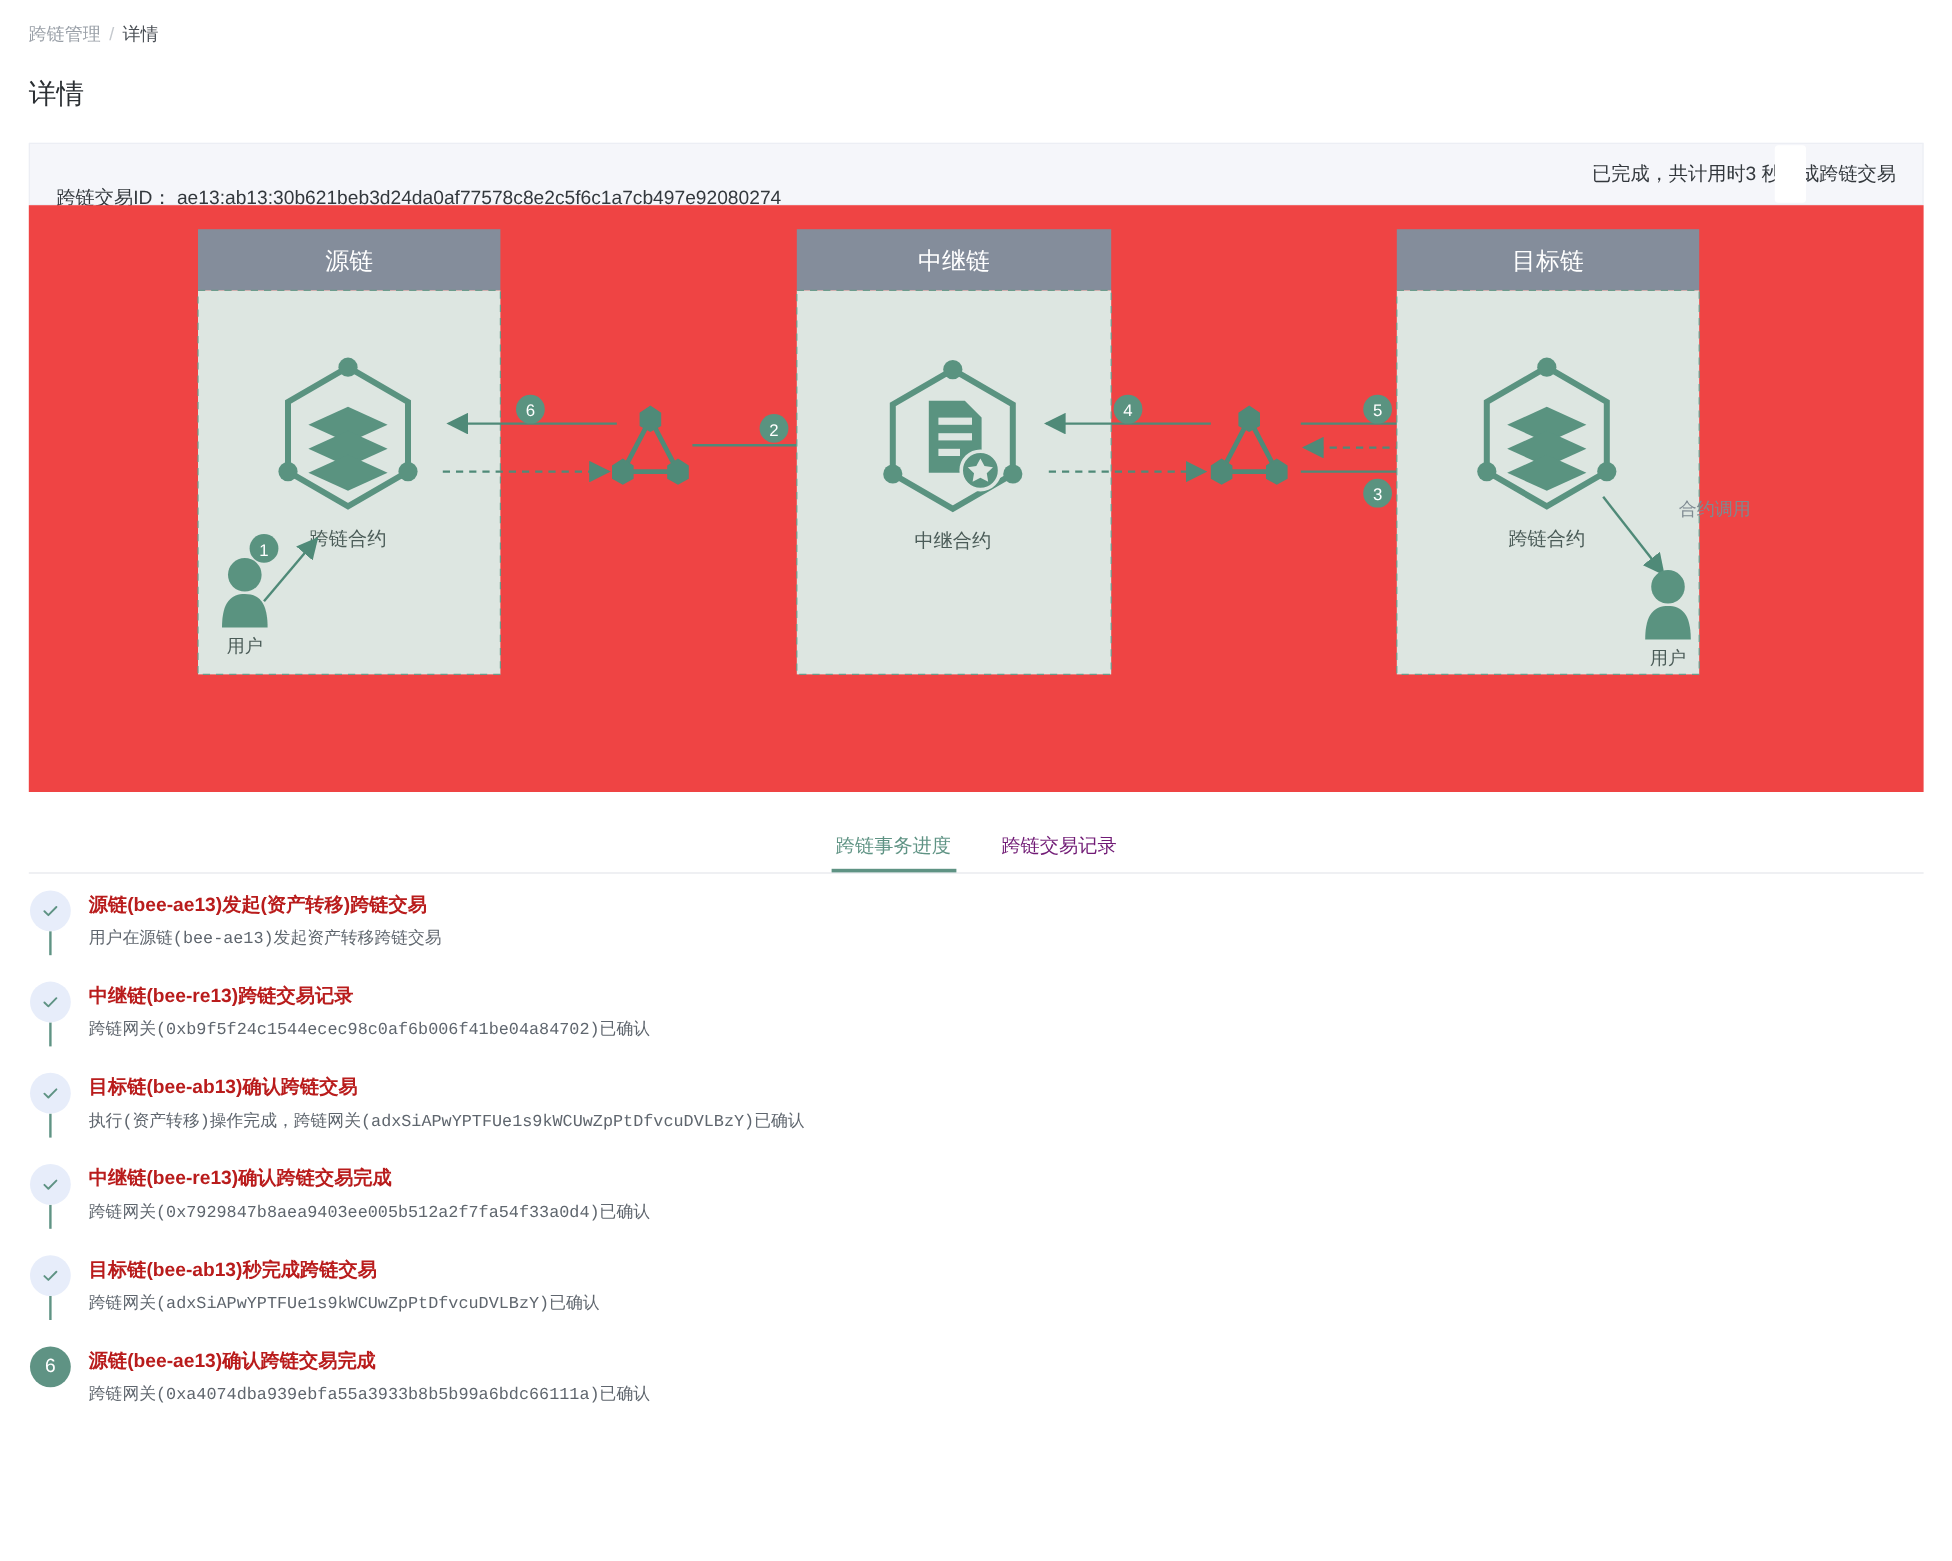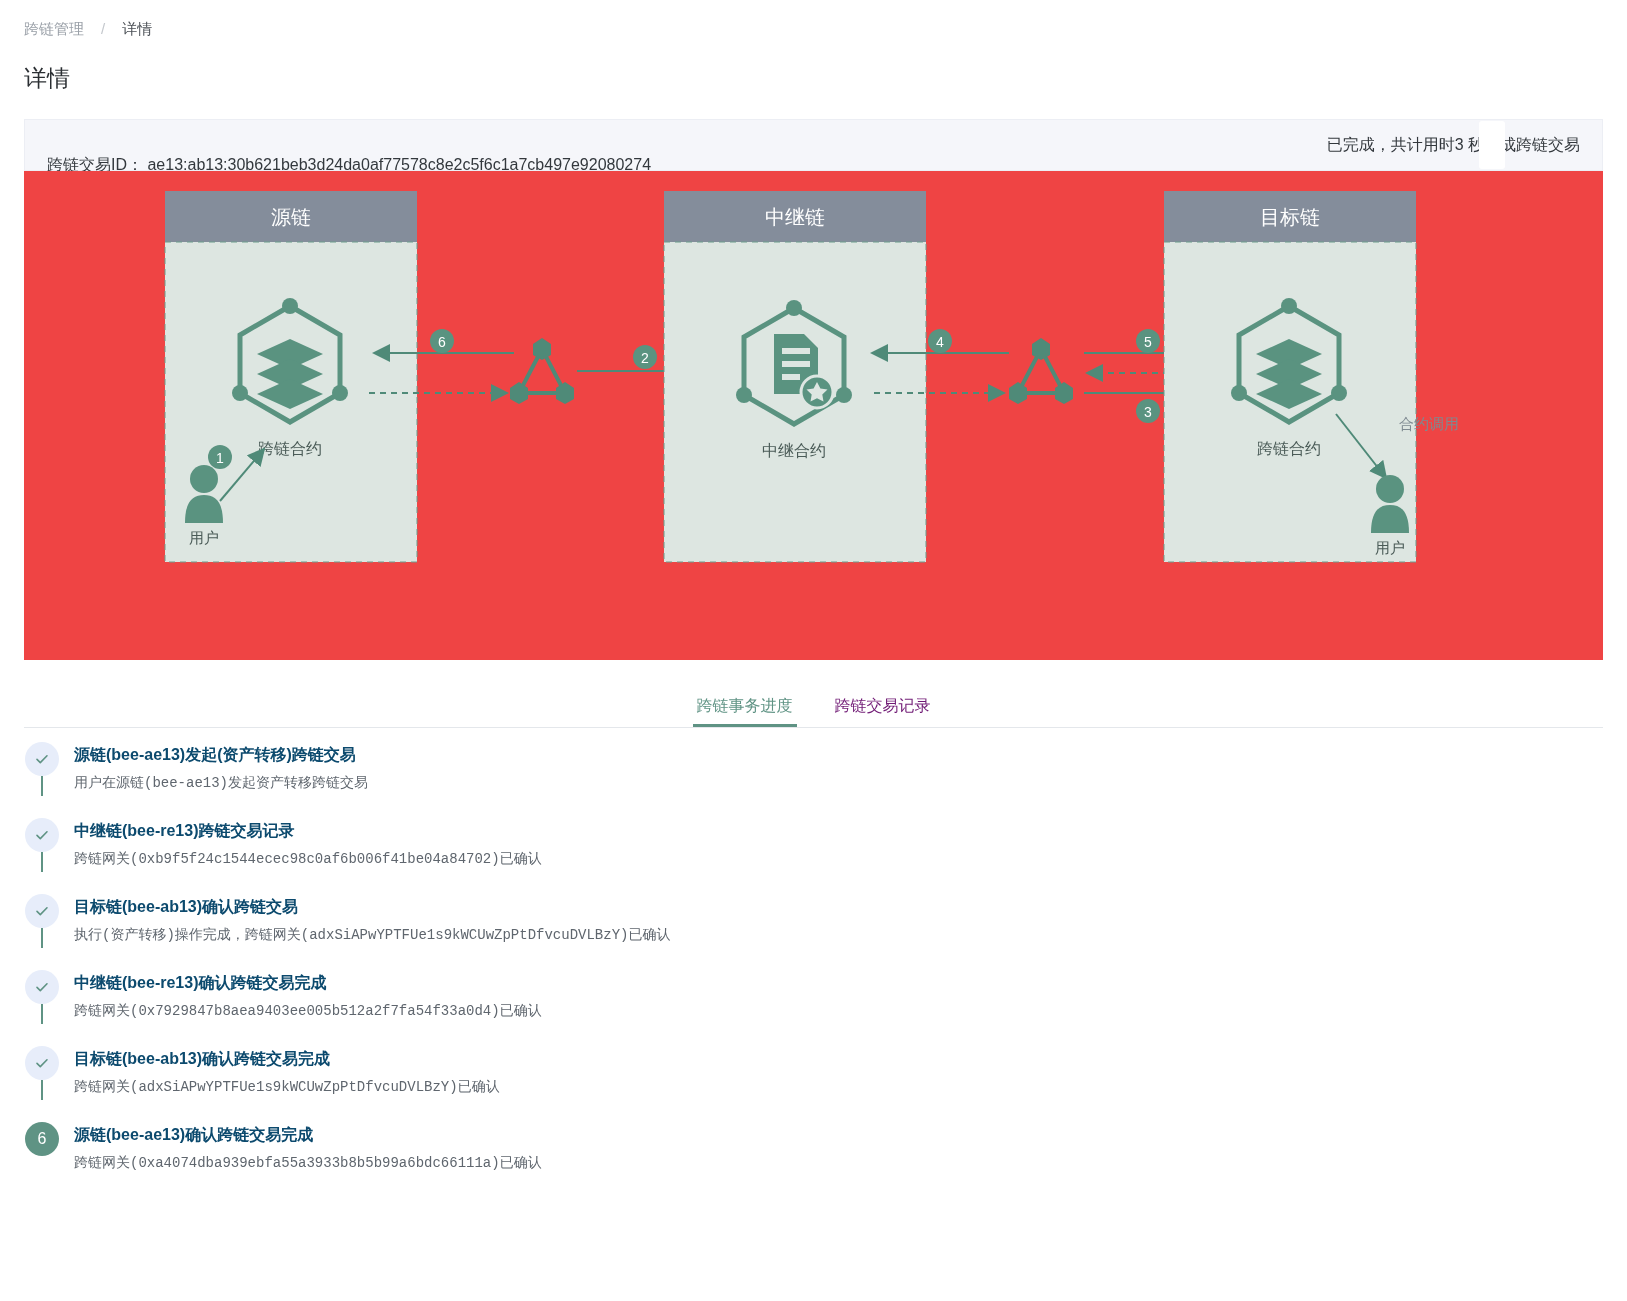--- a/index.html
+++ b/index.html
@@ -13,21 +13,21 @@
     overflow: hidden;
   }
 
   
   .breadcrumb {
     padding: 18px 24px 0 24px;
     font-size: 15px;
     line-height: 22px;
     display: flex;
     align-items: flex-end;
-    gap: 17px;
+    gap: 7px;
   }
   .bc-link { color: #9aa0a8; cursor: pointer; }
   .bc-sep { color: #c4c8cd; }
   .bc-current { color: #4a4f55; }
 
   
   .page-title {
     padding: 22px 24px 0 24px;
     font-size: 23px;
     line-height: 32px;
@@ -151,21 +151,21 @@
   }
   .step:last-child .step-line { display: none; }
   .step-body {
     padding-left: 14px;
     padding-top: 1px;
     flex: 1 1 auto;
   }
   .step-title {
     font-size: 16px;
     font-weight: bold;
-    color: #0c4a6e;
+    color: #b91c1c;
     line-height: 24px;
     margin-bottom: 5px;
   }
   .step-desc {
     font-size: 14px;
     color: #5f666e;
     line-height: 22px;
     font-family: Liberation Mono, monospace;
   }
 </style>
@@ -397,21 +397,21 @@
   <div class="step">
     <div class="step-marker">
       <div class="step-dot">
         <svg width="16" height="16" viewBox="0 0 16 16">
             <path d="M3 8.4 L6.3 11.6 L13 4.8" fill="none" stroke="#5f9384" stroke-width="1.6" stroke-linecap="round" stroke-linejoin="round"></path>
           </svg>
       </div>
       <div class="step-line"></div>
     </div>
     <div class="step-body">
-      <div class="step-title">目标链(bee-ab13)确认跨链交易完成</div>
+      <div class="step-title">目标链(bee-ab13)秒完成跨链交易</div>
       <div class="step-desc">跨链网关(adxSiAPwYPTFUe1s9kWCUwZpPtDfvcuDVLBzY)已确认</div>
     </div>
   </div>
 
   <div class="step">
     <div class="step-marker">
       <div class="step-dot current">6</div>
 
     </div>
     <div class="step-body">

